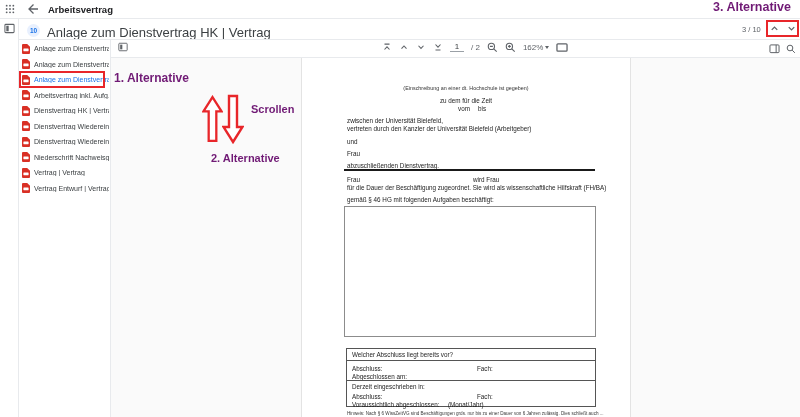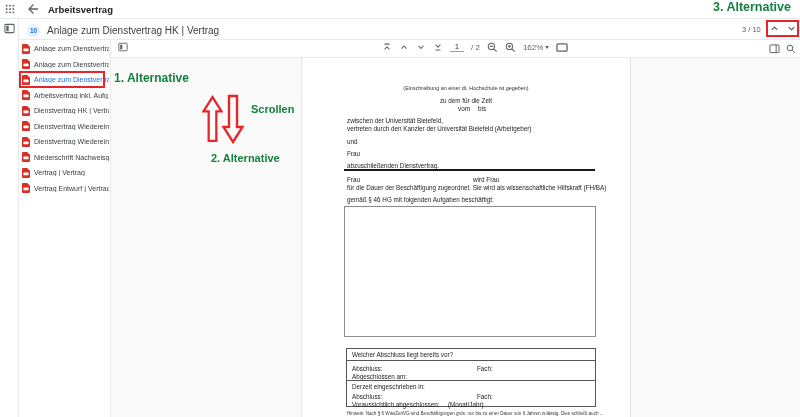--- a/index.html
+++ b/index.html
@@ -6,21 +6,21 @@
   html,body { background:#fff; }
   #app {
     position:relative; width:800px; height:417px; overflow:hidden;
     background:#fff; font-family:"Liberation Sans", sans-serif; color:#202124;
   }
   .abs { position:absolute; }
   .hline { position:absolute; height:1px; background:#e8eaed; }
   .vline { position:absolute; width:1px; background:#e8eaed; }
   .ico { display:inline-block; line-height:0; }
   .topbar-title { font-size:9.5px; font-weight:700; color:#202124; white-space:nowrap; }
-  .doc-title { font-size:10px; font-weight:500; color:#3c4043; white-space:nowrap; }
+  .doc-title { font-size:13px; font-weight:500; color:#3c4043; white-space:nowrap; }
   .badge {
     width:13px; height:13px; border-radius:50%; background:#e8f0fe; color:#1a73e8;
     font-size:6.5px; font-weight:700; display:flex; align-items:center; justify-content:center;
   }
   .counter { font-size:7.5px; color:#5f6368; white-space:nowrap; }
   .side-item { position:absolute; left:18px; width:91px; height:15px; display:flex; align-items:center; gap:4px; padding-left:4px; overflow:hidden; cursor:pointer; }
   .side-item .lbl { font-size:7px; color:#3c4043; white-space:nowrap; overflow:hidden; }
   .side-item.sel .lbl { color:#1a73e8; }
   .viewer-bg { left:111px; top:58px; width:689px; height:359px; background:#fafafa; }
   .page { left:301px; top:58px; width:330px; height:359px; background:#fff; border-left:1px solid #e3e3e3; border-right:1px solid #e3e3e3; }
@@ -29,21 +29,21 @@
   .zcaret { width:0; height:0; border-left:2.8px solid transparent; border-right:2.8px solid transparent; border-top:3.5px solid #5f6368; display:inline-block; margin-left:2px; }
   
   .d { position:absolute; font-size:6.3px; color:#1c1c1c; white-space:nowrap; }
   .dc { left:301px; width:330px; text-align:center; }
   .d-title { font-size:7.5px; font-weight:700; }
   .d-sub { font-size:5.4px; color:#333; }
   .thickline { position:absolute; left:344px; width:251px; height:2px; background:#1a1a1a; }
   .fbox { position:absolute; border:1px solid #8c8c8c; background:#fff; }
   .hint { position:absolute; font-size:4.6px; color:#3a3a3a; white-space:nowrap; }
   
-  .ann { position:absolute; color:#15803d; font-weight:700; white-space:nowrap; }
+  .ann { position:absolute; color:#701a75; font-weight:700; white-space:nowrap; }
   .annbox { position:absolute; border:2px solid #e8262a; background:transparent; }
 </style>
 </head>
 <body>
 
 <div id="app">
 
   <span class="ico abs" style="left:5px; top:4px;">
     <svg width="10" height="10" viewBox="0 0 12 12">
       <g fill="#5f6368">

